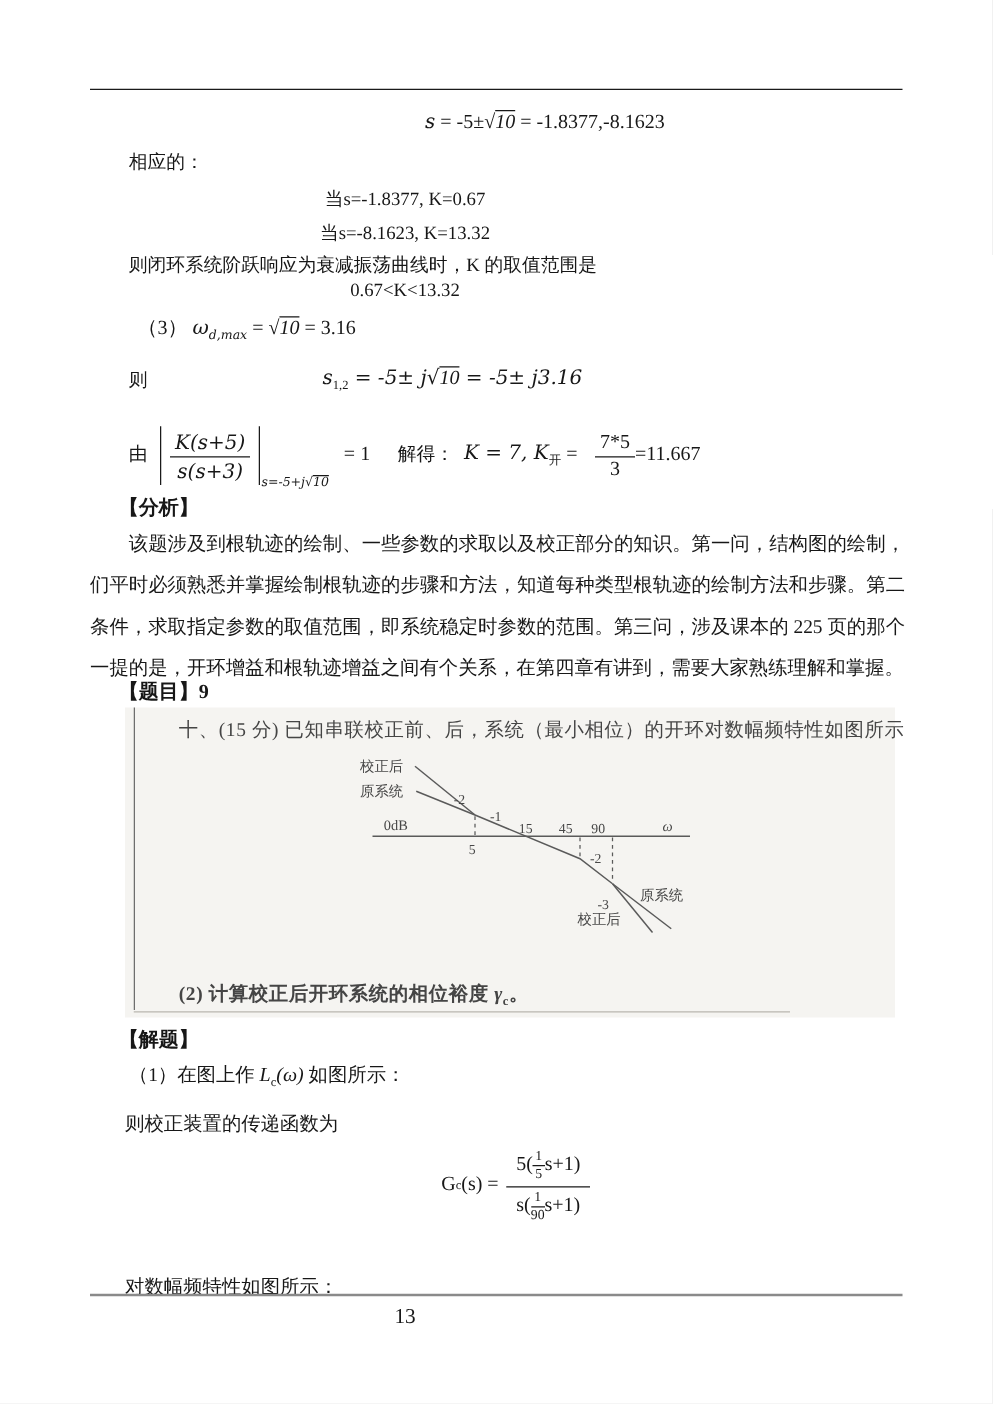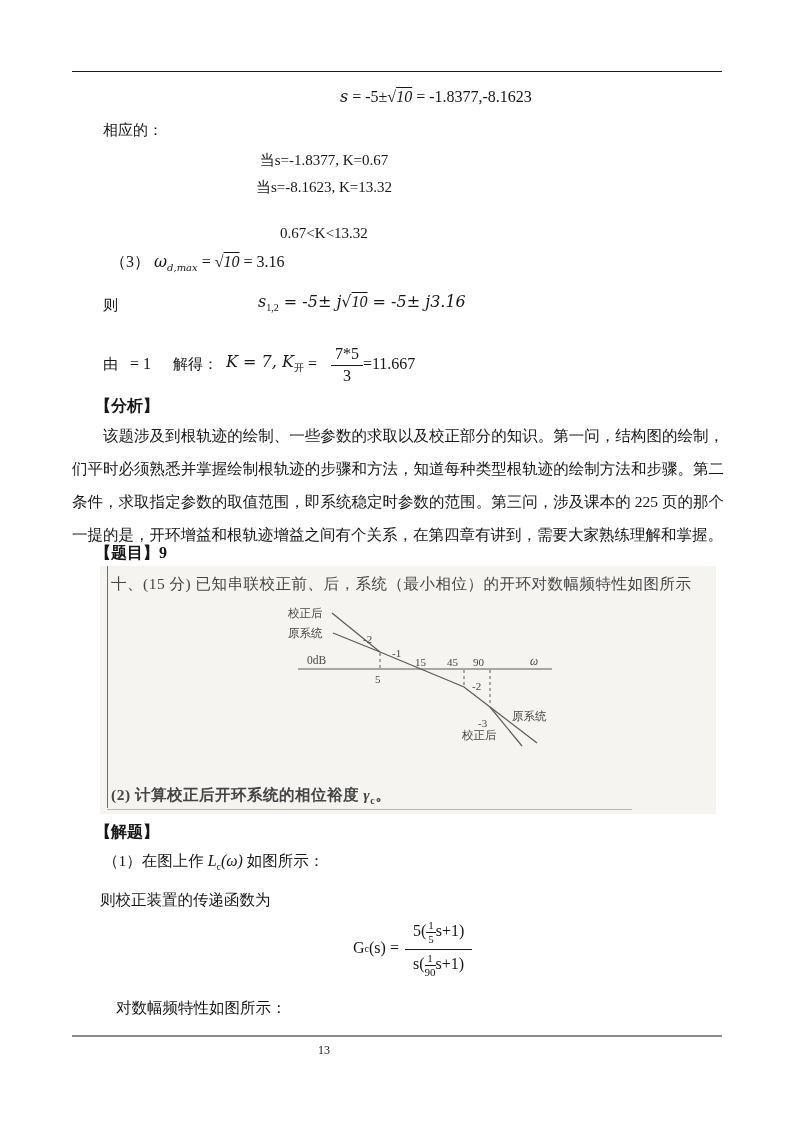--- a/index.html
+++ b/index.html
@@ -26,53 +26,63 @@
   .sfrac{display:inline-block;text-align:center;vertical-align:middle;font-size:11px;line-height:11px;}
   .sfrac .ft{display:block;border-bottom:1px solid #1a1a1a;padding:0 2px 1px;}
   .sfrac .fb{display:block;padding-top:1px;}
   
   .para-line{width:652px;font-size:15.5px;line-height:33px;white-space:nowrap;}
   .para-line.just{text-align:justify;text-align-last:justify;white-space:normal;height:33px;overflow:hidden;}
   
   .scan{position:absolute;left:100px;top:566px;width:616px;height:248px;background:#f5f4f1;color:#454545;}
   .scan .vline{position:absolute;left:7px;top:0;height:242px;width:0;border-left:1.3px solid #6e6e6e;}
   .scan .hline{position:absolute;left:7px;top:243px;width:525px;height:0;border-top:1px solid #b9b6b0;}
-  .scan .stext{font-size:15.5px;letter-spacing:0.5px;}
+  .scan .stext{font-size:15.5px;letter-spacing:0.5px;margin-left:32px;}
   svg text{font-family:"Liberation Serif",serif;fill:#474747;}
 </style>
 </head>
 <body>
 
 <div class="page">
 
   <div class="rule" style="top:71px;"></div>
 
   <div class="abs math" style="left:340px;top:87px;">
     <span class="v">s</span><span> = -5±√</span><span class="ol">10</span><span> = -1.8377,-8.1623</span>
   </div>
 
   <div class="abs cn" style="left:103px;top:120px;">相应的：</div>
 
   <div class="abs cn center" style="top:150px;">当s=-1.8377, K=0.67</div>
   <div class="abs cn center" style="top:177px;text-align:center;">当s=-8.1623, K=13.32</div>
 
+  <div class="abs cn" style="left:103px;top:203px;">则闭环系统阶跃响应为衰减振荡曲线时，K 的取值范围是</div>
   <div class="abs cn center" style="top:223px;text-align:center;">0.67&lt;K&lt;13.32</div>
 
   <div class="abs math" style="left:110px;top:252px;">
     <span>（3）</span>
     <span class="v">ω</span><sub class="v">d,max</sub><span> = √</span><span class="ol">10</span><span> = 3.16</span>
   </div>
 
   <div class="abs cn" style="left:103px;top:295px;">则</div>
   <div class="abs math" style="left:258px;top:292px;">
     <span class="v">s</span><sub>1,2</sub><span class="v"> = -5± j√</span><span class="ol">10</span><span class="v"> = -5± j3.16</span>
   </div>
 
   <div class="abs math frow" style="left:103px;top:328px;height:72px;">
     <span class="cn">由</span>
+    <span class="evalgrp" style="margin-left:10px;">
+      <span class="abswrap">
+        <span class="frac v">
+          <span class="ft">K(s+5)</span>
+          <span class="fb">s(s+3)</span>
+        </span>
+      </span>
+      <span class="evalsub v"><span>s=-5+j√</span><span class="ol">10</span></span>
+    </span>
     <span style="margin-left:12px;">= 1</span>
     <span class="cn" style="margin-left:22px;">解得：</span>
     <span class="v" style="margin-left:8px;"><span>K = 7, K</span><sub style="font-style:normal;">开</sub></span>
     <span style="margin-left:4px;">=</span>
     <span class="frac" style="margin-left:14px;">
       <span class="ft">7*5</span>
       <span class="fb">3</span>
     </span>
     <span>=11.667</span>
   </div>
@@ -144,18 +154,18 @@
   <div class="abs math frow v" style="left:353px;top:908px;height:80px;">
     <span>G</span>
       <sub>c</sub>
       <span>(s) =</span>
     <span class="frac" style="margin-left:6px;">
       <span class="ft" style="padding:2px 8px 4px;"><span>5(</span><span class="sfrac"><span class="ft">1</span><span class="fb">5</span></span><span>s+1)</span></span>
       <span class="fb" style="padding-top:3px;"><span>s(</span><span class="sfrac"><span class="ft">1</span><span class="fb">90</span></span><span>s+1)</span></span>
     </span>
   </div>
 
-  <div class="abs cn" style="left:100px;top:998px;font-size:15.5px;margin-left:16px;">对数幅频特性如图所示：</div>
+  <div class="abs cn" style="left:100px;top:1020px;font-size:15.5px;">对数幅频特性如图所示：</div>
 
   <div class="rule gray" style="top:1035px;"></div>
-  <div class="abs center" style="top:1043px;font-size:12px;">13</div>
+  <div class="abs center" style="top:1043px;font-size:17px;">13</div>
 
 </div>
 
 </body></html>

